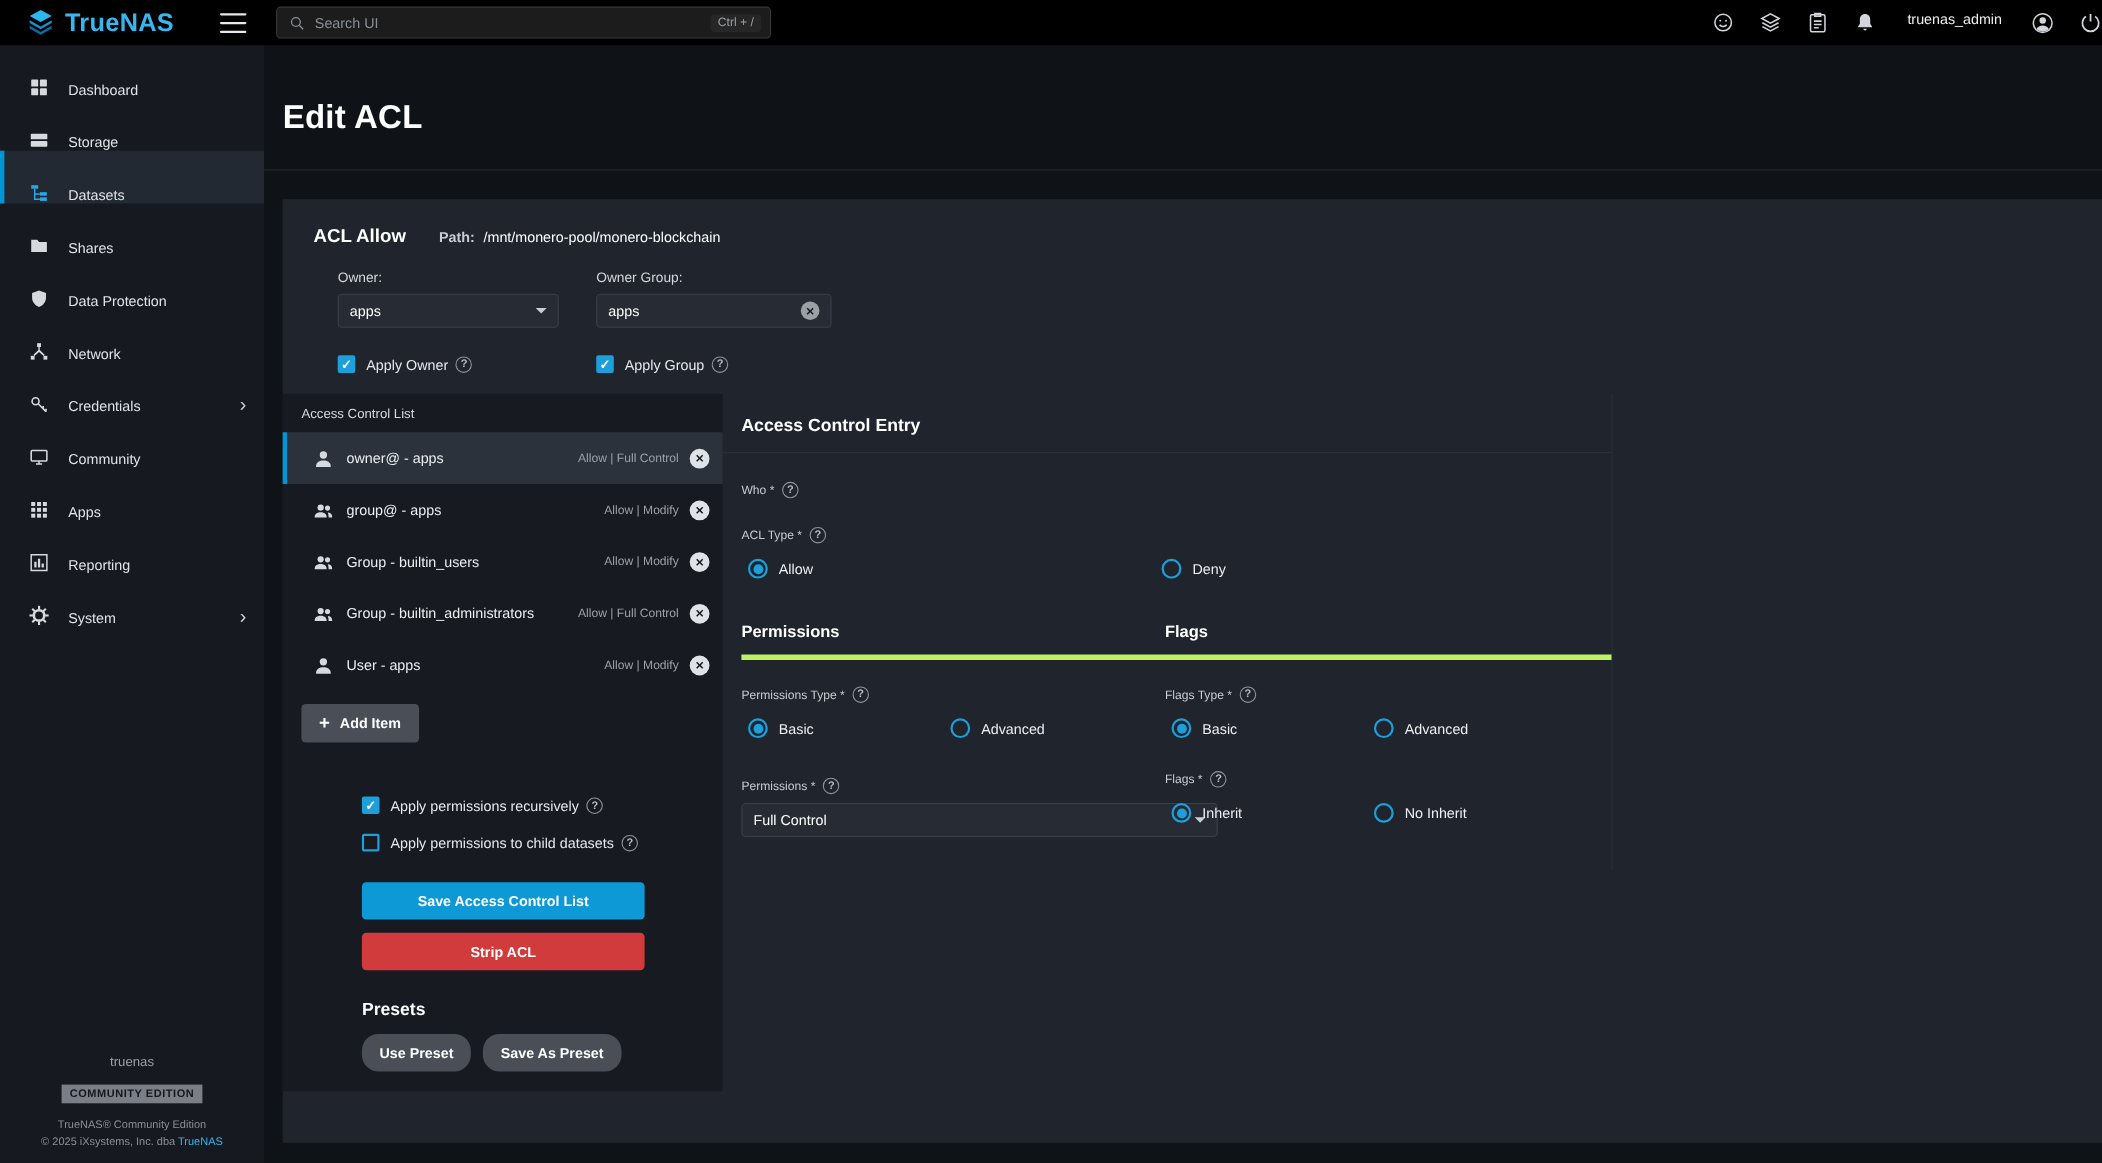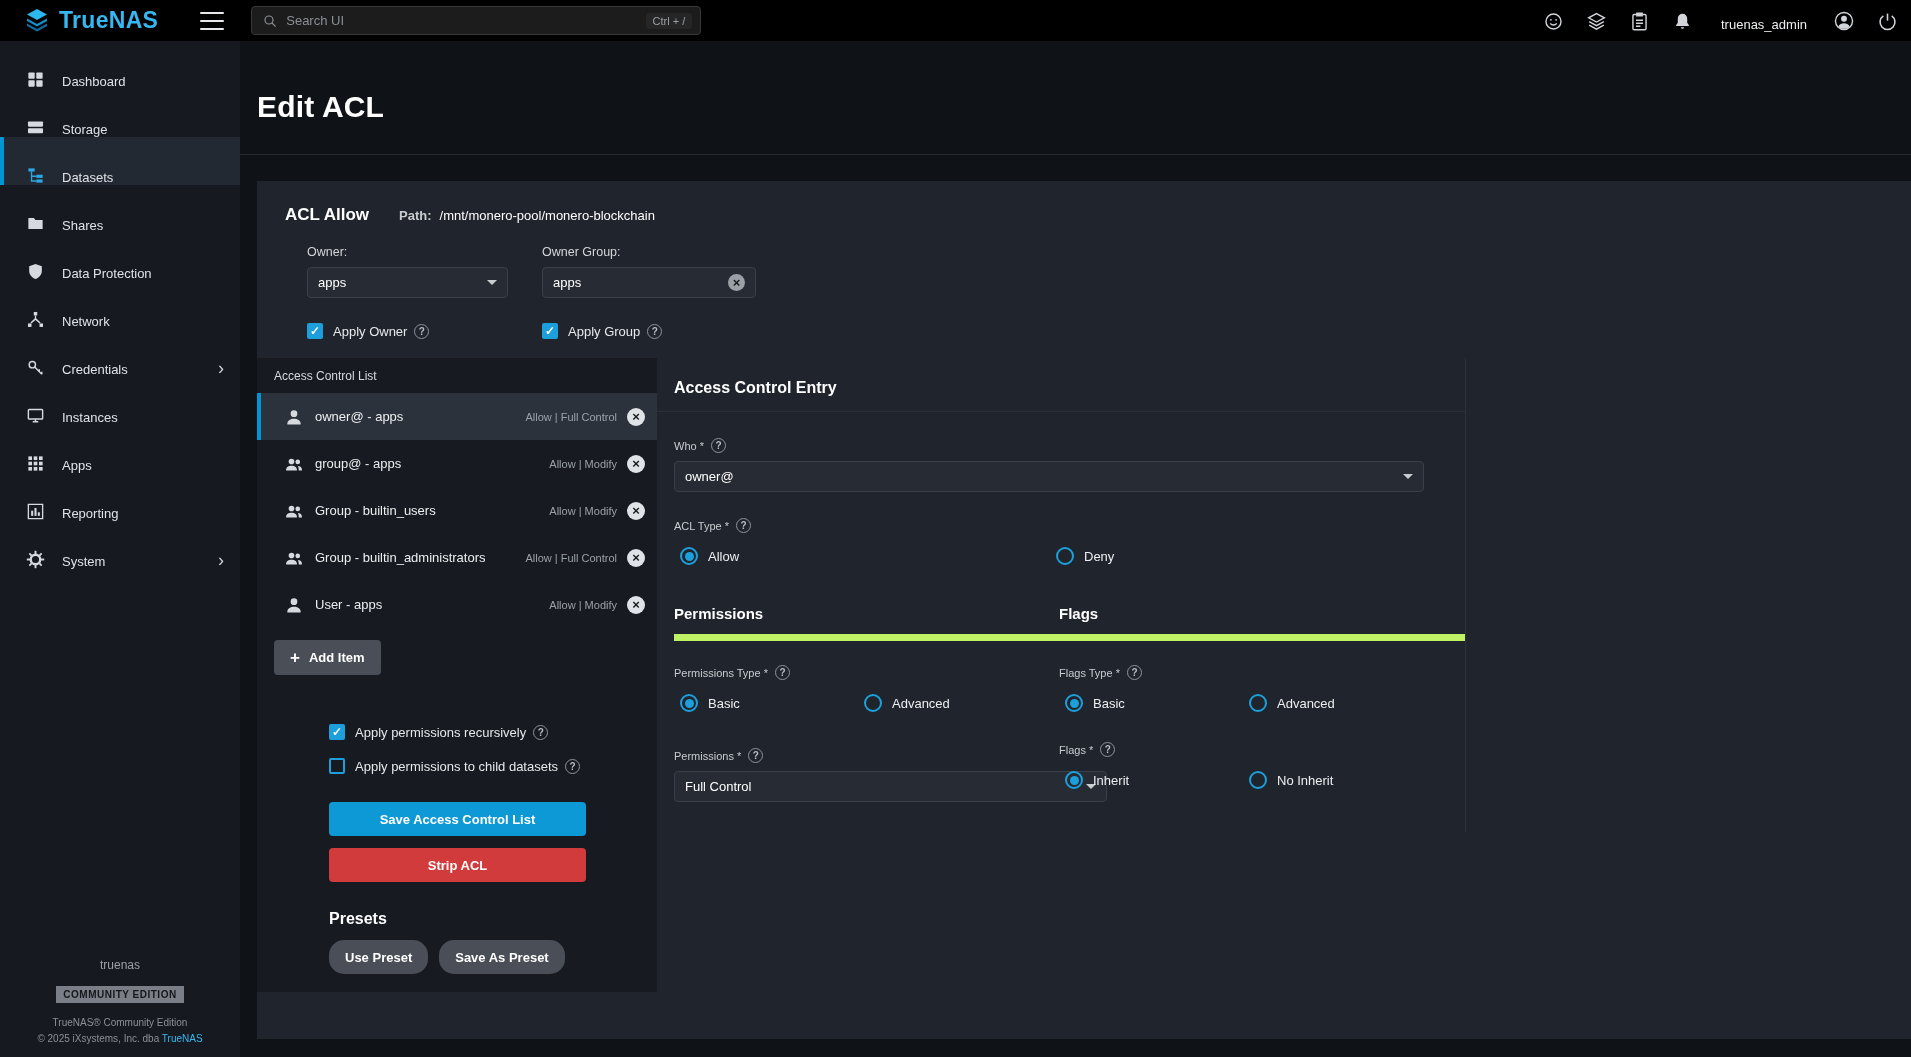--- a/index.html
+++ b/index.html
@@ -26,21 +26,21 @@
     margin-left:27px; width:450px; height:29px; background:#1c1c1c;
     border:1px solid #383838; border-radius:4px;
     display:flex; align-items:center; padding:0 8px 0 10px; color:#8a8f95;
   }
   .searchbox input {
     flex:1; background:transparent; border:none; outline:none;
     color:#e6e8eb; font-size:13px; margin-left:8px; font-family:inherit;
   }
   .searchbox input::placeholder { color:#8a8f95; }
   .search-shortcut { font-size:11px; color:#9aa0a6; background:#262626; border-radius:3px; padding:2px 7px; white-space:nowrap; }
-  .topbar-right { margin-left:auto; display:flex; align-items:flex-end; gap:22px; padding-right:13px; color:#d2d5da; }
+  .topbar-right { margin-left:auto; display:flex; align-items:flex-start; gap:22px; color:#d2d5da; }
   .icon-btn { background:none; border:none; color:#d2d5da; display:flex; align-items:center; }
   .username { font-size:13px; color:#eceef0; margin:0 4px 0 6px; }
 
   
   .sidebar {
     position:absolute; top:41px; left:0; bottom:0; width:240px;
     background:#16191f; z-index:10;
   }
   .nav-item {
     height:48px; display:flex; align-items:flex-end;
@@ -150,21 +150,21 @@
 
   .radio-row { display:flex; margin-top:14px; padding-left:6px; }
   .radio-item { display:flex; align-items:center; gap:10px; font-size:13px; color:#eceef0; }
   .radio-circle { width:18px; height:18px; border:2px solid #1d9fdb; border-radius:50%; flex:none;
     display:flex; align-items:center; justify-content:center; }
   .radio-circle.on::after { content:""; width:9px; height:9px; border-radius:50%; background:#1d9fdb; }
   .w376 { width:376px; }
   .w184 { width:184px; }
 
   .pf-section { margin-top:40px; }
-  .pf-headrow { display:flex; border-bottom:7px solid #bef264; padding-bottom:12px;justify-content:center; }
+  .pf-headrow { display:flex; border-bottom:5px solid #bef264; padding-bottom:12px;justify-content:center; }
   .pf-headrow h3 { font-size:15px; font-weight:bold; color:#fff; }
   .pf-col1 { width:385px; flex:none; }
   .pf-col2 { flex:1; }
   .pf-body { display:flex; }
 </style>
 </head>
 <body>
 
 <header class="topbar">
   <div class="logo">
@@ -308,21 +308,21 @@
       <span>Credentials</span>
       <span class="nav-chevron">›</span>
     </div>
     <div class="nav-item clickable">
       <span class="nav-icon">
         <svg viewBox="0 0 24 24" width="19" height="19" fill="none" stroke="currentColor" stroke-width="1.8">
             <rect x="3" y="4.5" width="18" height="12" rx="1"></rect>
             <path d="M8.5 20h7M12 16.5V20"></path>
           </svg>
       </span>
-      <span>Instances</span>
+      <span>Community</span>
     </div>
     <div class="nav-item clickable">
       <span class="nav-icon">
         <svg viewBox="0 0 24 24" width="19" height="19" fill="currentColor">
             <rect x="3" y="3" width="4.6" height="4.6"></rect>
             <rect x="9.7" y="3" width="4.6" height="4.6"></rect>
             <rect x="16.4" y="3" width="4.6" height="4.6"></rect>
             <rect x="3" y="9.7" width="4.6" height="4.6"></rect>
             <rect x="9.7" y="9.7" width="4.6" height="4.6"></rect>
             <rect x="16.4" y="9.7" width="4.6" height="4.6"></rect>
@@ -523,24 +523,20 @@
 
       <div class="ace-form">
         <div class="ace-content">
           <div class="ace-header">Access Control Entry</div>
           <div class="ace-body">
 
             <div class="sm-label">
               <span>Who *</span>
               <span class="help clickable">?</span>
             </div>
-            <div class="select-box wide-select clickable">
-              <span>owner@</span>
-              <span class="caret"></span>
-            </div>
 
             <div class="sm-label">
               <span>ACL Type *</span>
               <span class="help clickable">?</span>
             </div>
             <div class="radio-row">
               <div class="radio-item w376 clickable">
                 <span class="radio-circle on"></span>
                 <span>Allow</span>
               </div>

